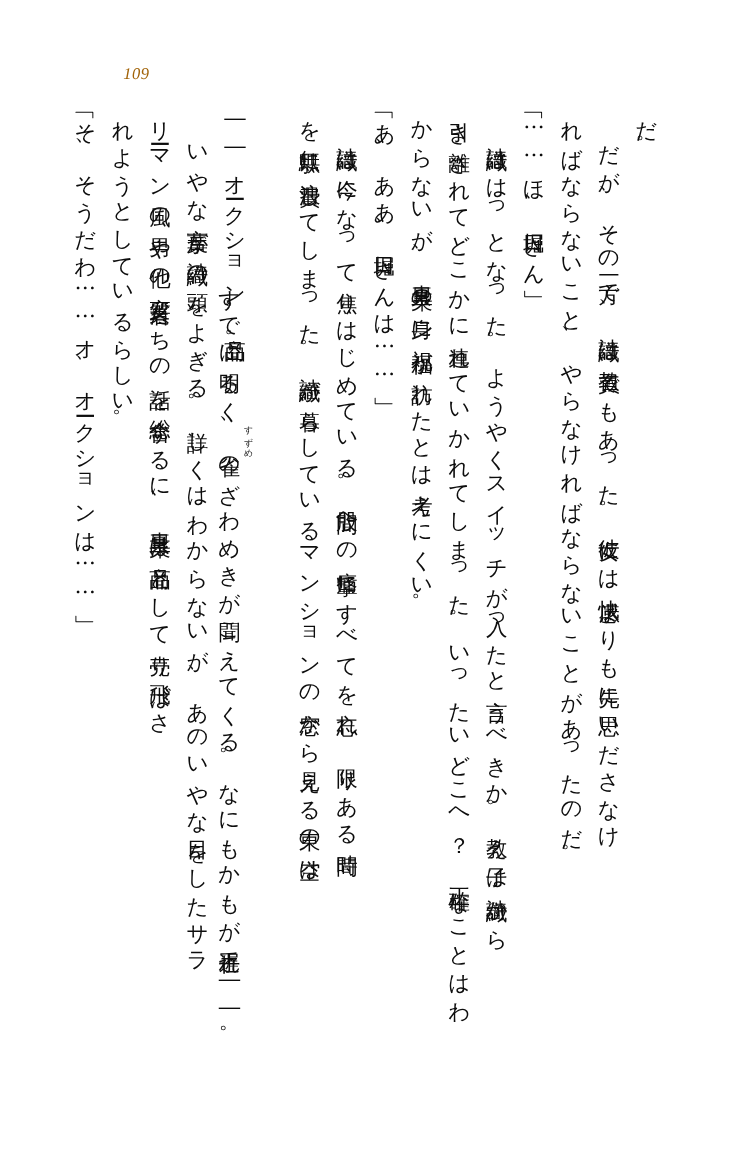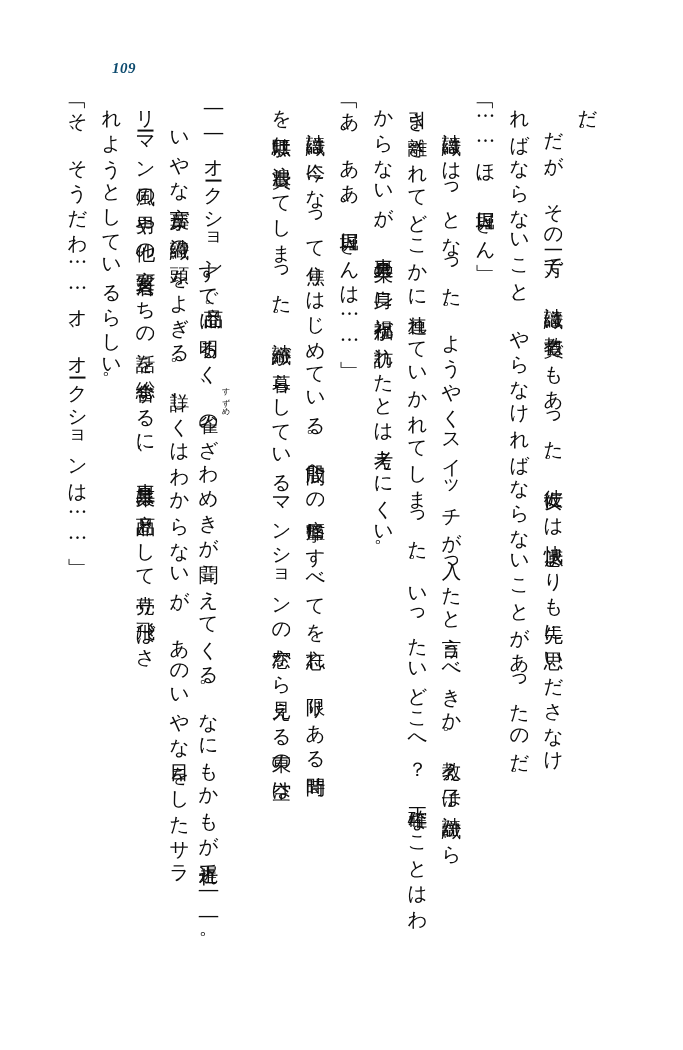--- a/index.html
+++ b/index.html
@@ -14,24 +14,23 @@
     background: #ffffff;
     overflow: hidden;
     font-family: "DejaVu Serif", "Liberation Serif", serif;
   }
   .page-number {
     position: absolute;
     left: 112px;
     top: 60px;
     font-size: 15px;
     font-style: italic;
-    color: #0c4a6e;
+    color: #a16207;
     font-family: "Liberation Serif", serif;
     letter-spacing: 0.5px;
-    font-weight: bold;
   }
   .text-block {
     position: absolute;
     top: 96px;
     left: 70px;
     right: 86px;
     height: 880px;
     display: flex;
     flex-direction: row-reverse;
     justify-content: flex-start;

